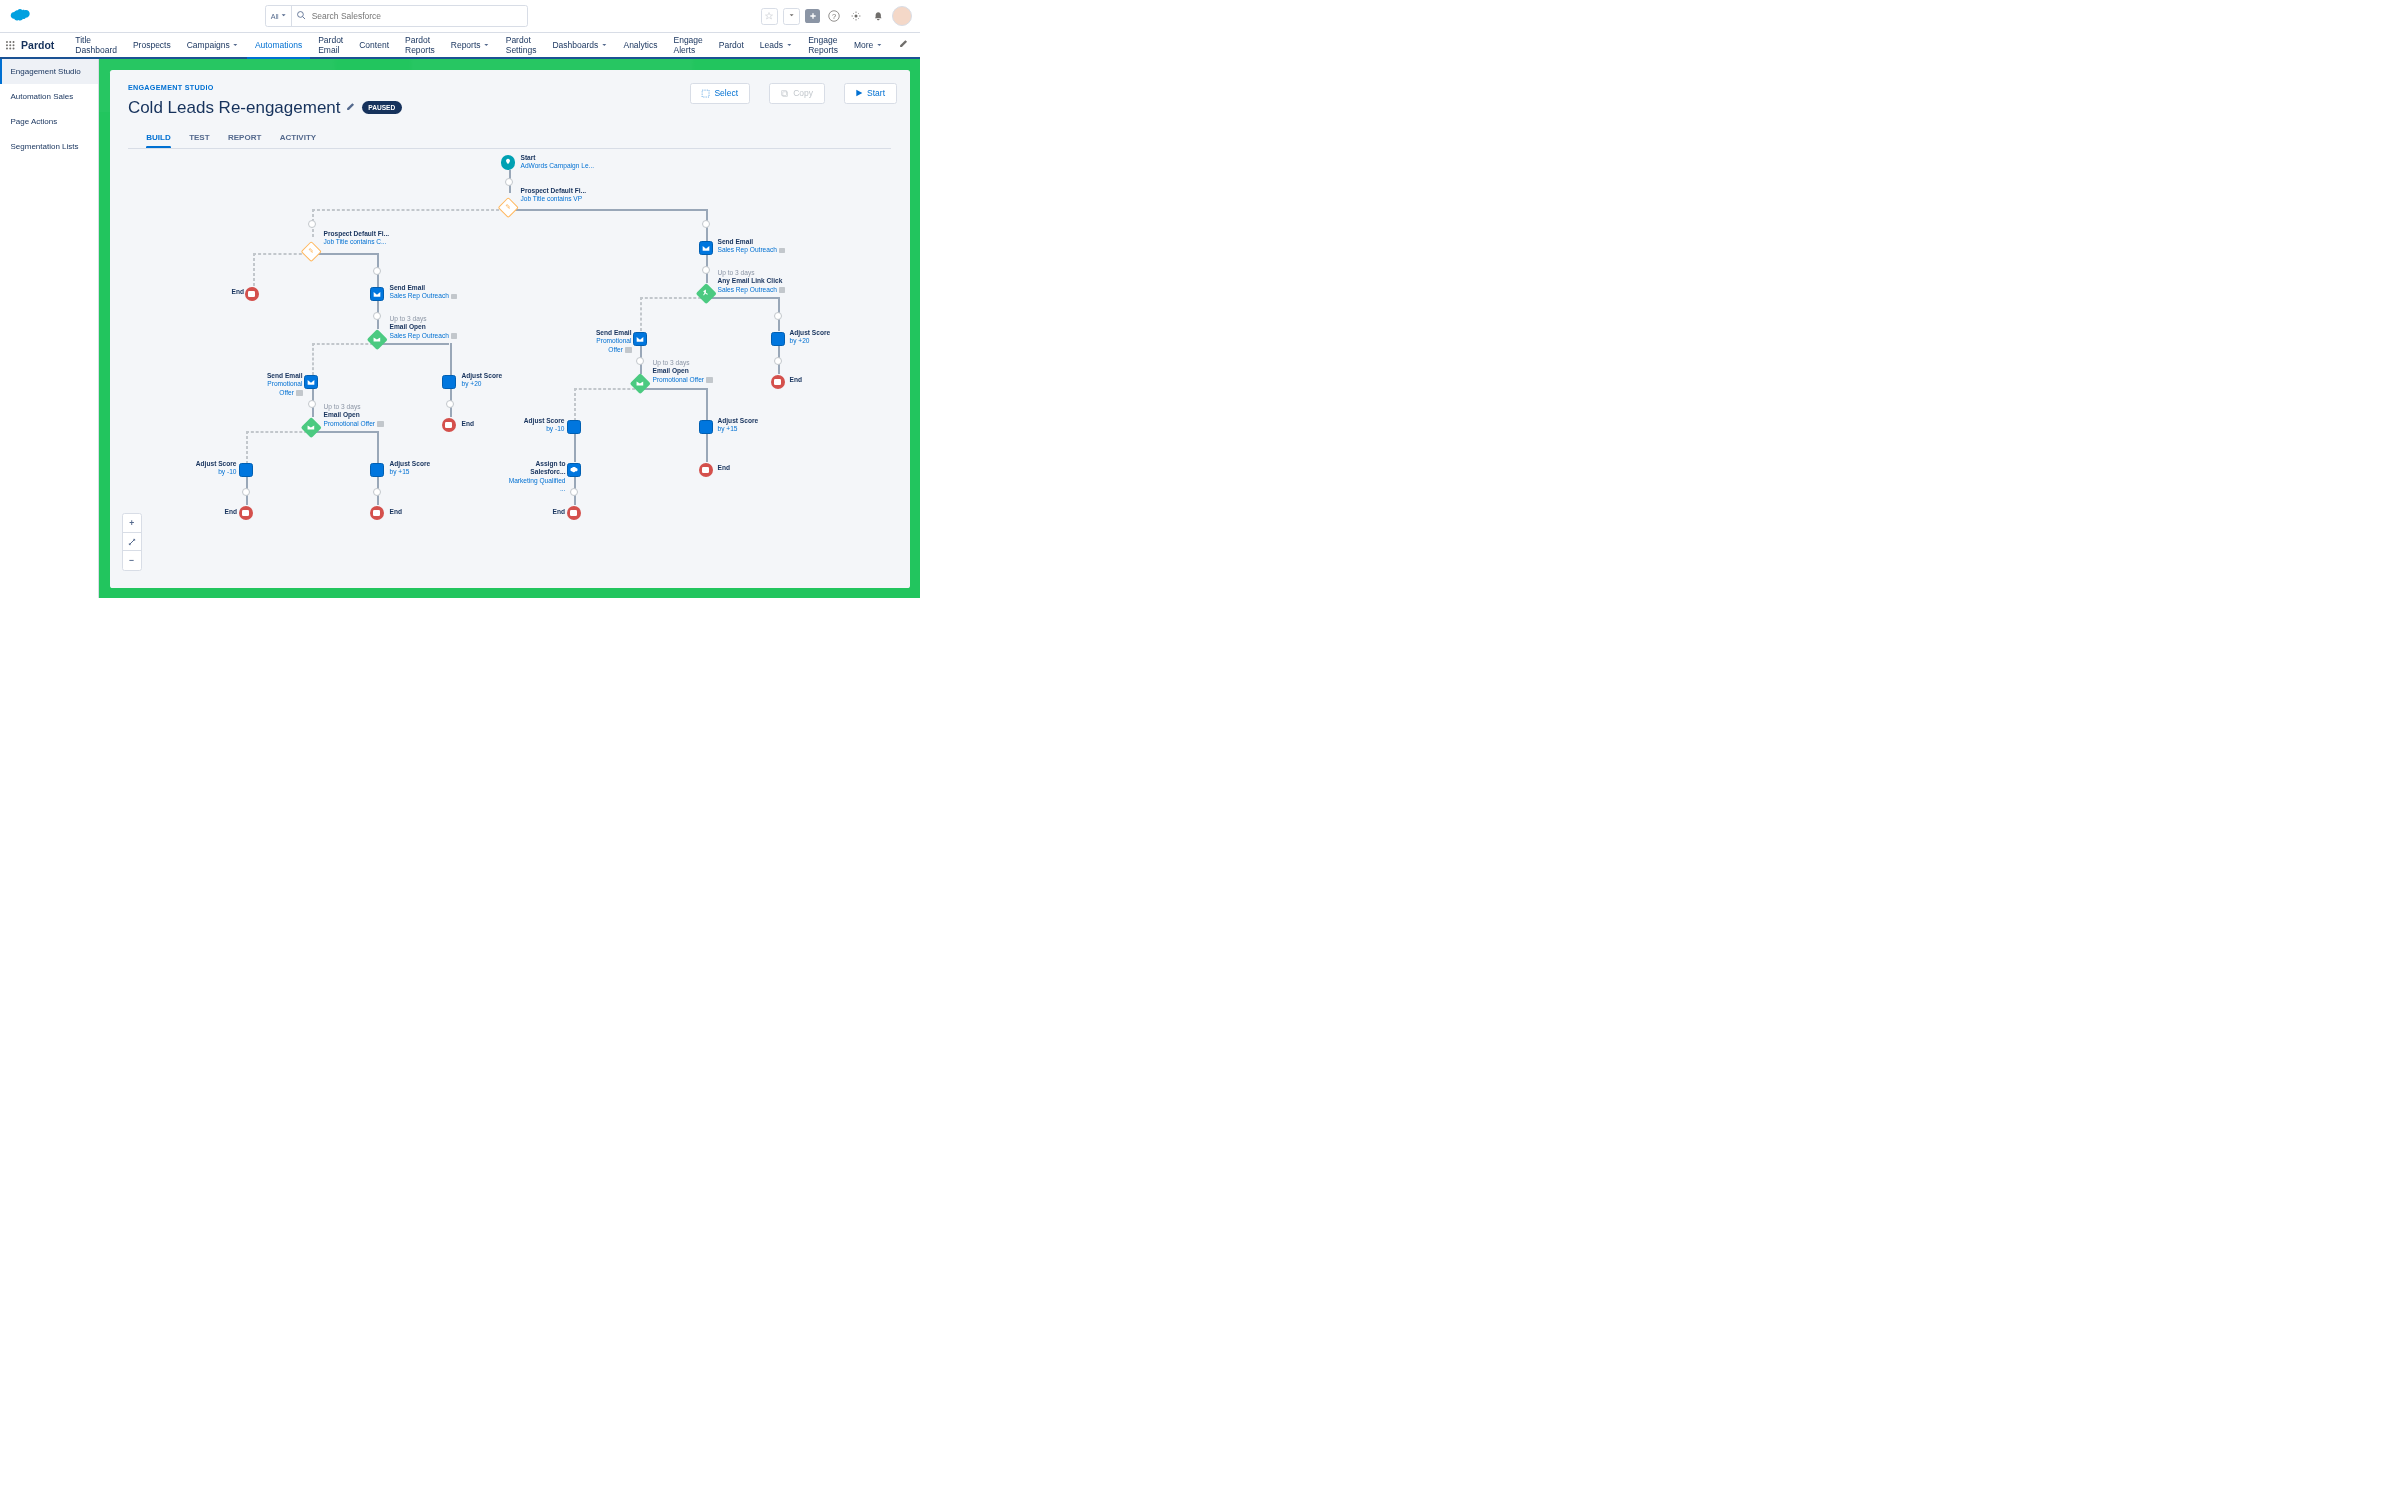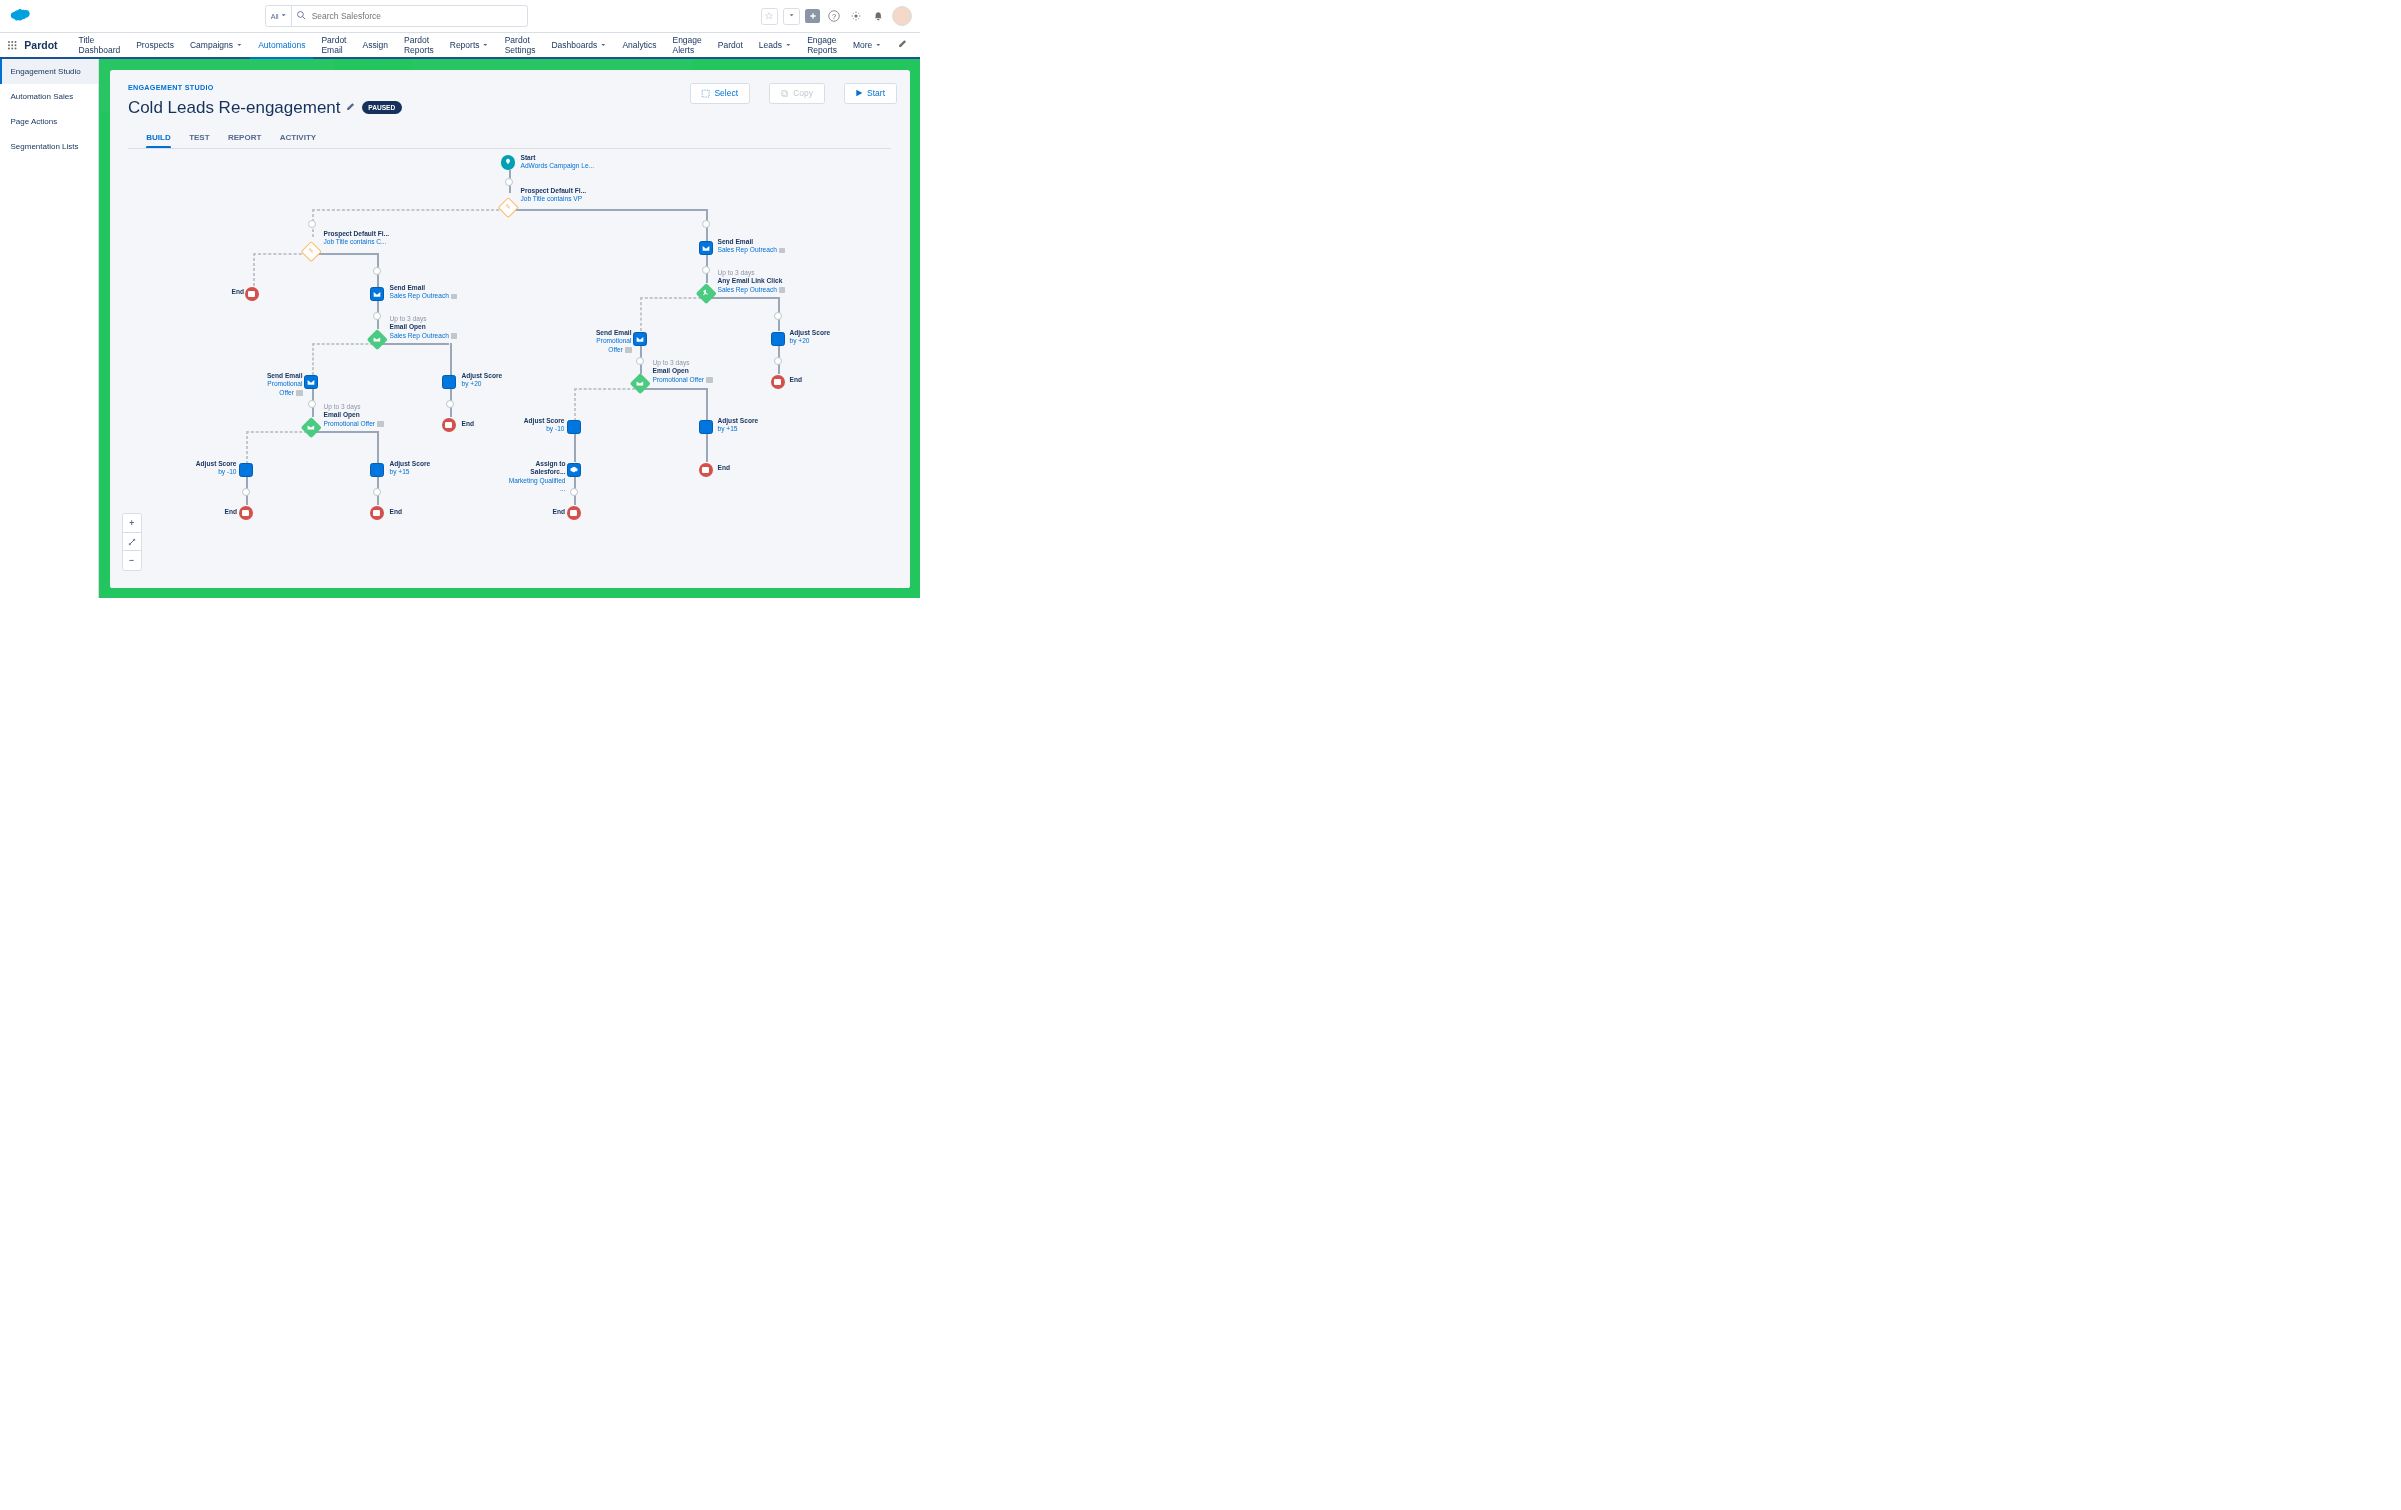--- a/index.html
+++ b/index.html
@@ -145,21 +145,21 @@
   </div>
   <div class="brand">Pardot</div>
   <div class="nav-items" id="nav-items">
       <div class="nav-item">Title Dashboard</div>
       <div class="nav-item">Prospects</div>
       <div class="nav-item">Campaigns<svg width="6.6" height="6.6" viewBox="0 0 10 10">
           <path fill="#54698d" d="M2 3l3 3 3-3z"></path>
         </svg></div>
       <div class="nav-item active">Automations</div>
       <div class="nav-item">Pardot Email</div>
-      <div class="nav-item">Assign</div>
+      <div class="nav-item">Content</div>
       <div class="nav-item">Pardot Reports</div>
       <div class="nav-item">Reports<svg width="6.6" height="6.6" viewBox="0 0 10 10">
           <path fill="#54698d" d="M2 3l3 3 3-3z"></path>
         </svg></div>
       <div class="nav-item">Pardot Settings</div>
       <div class="nav-item">Dashboards<svg width="6.6" height="6.6" viewBox="0 0 10 10">
           <path fill="#54698d" d="M2 3l3 3 3-3z"></path>
         </svg></div>
       <div class="nav-item">Analytics</div>
       <div class="nav-item">Engage Alerts</div>

